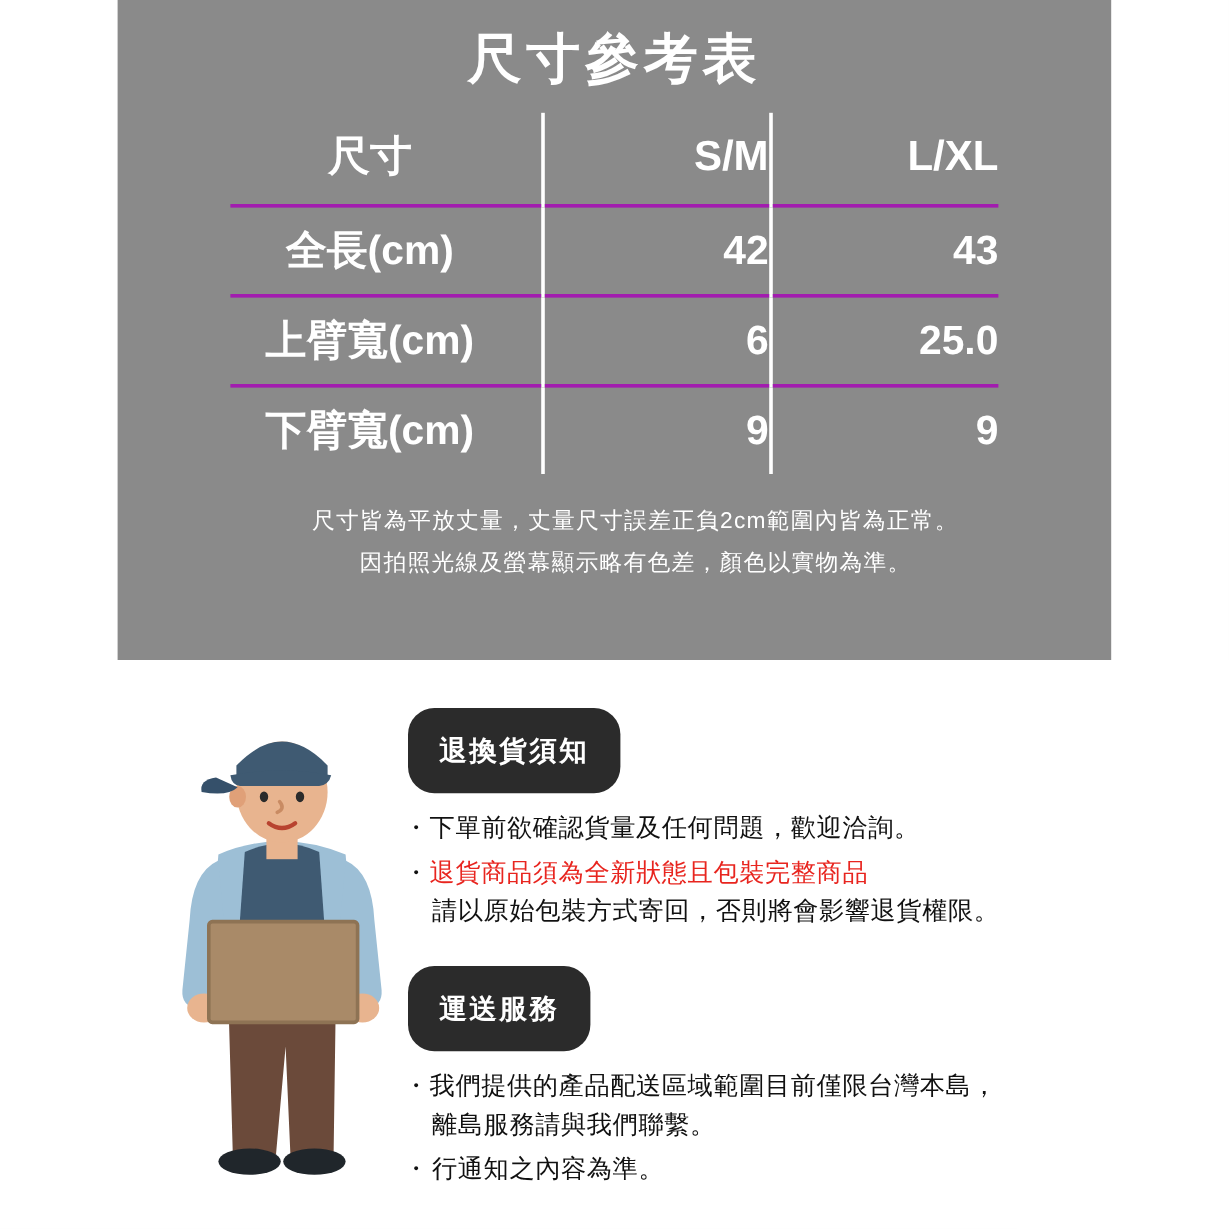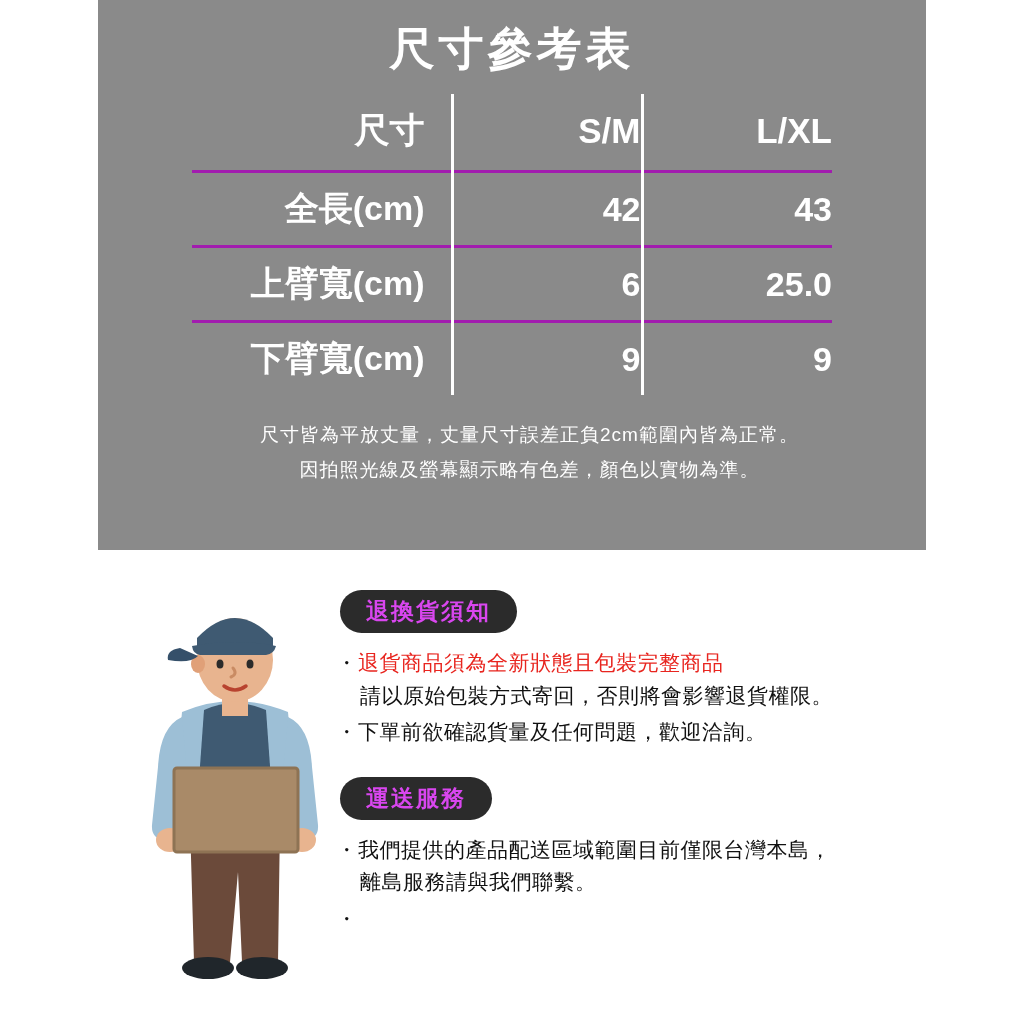--- a/index.html
+++ b/index.html
@@ -45,21 +45,21 @@
     font-weight: 700;
     font-size: 34px;
     padding: 13px 0 13px 0;
     border: none;
   }
   .size-table thead th {
     font-size: 35px;
     padding-bottom: 16px;
   }
   
-  .size-table th.c0, .size-table td.c0 { width: 260px; text-align: right; padding-right: 26px; }
+  .size-table th.c0, .size-table td.c0 { width: 260px; text-align: center; padding-right: 26px; }
   .size-table th.c1, .size-table td.c1 { width: 190px; border-left: 3px solid #ffffff; }
   .size-table th.c2, .size-table td.c2 { width: 190px; border-left: 3px solid #ffffff; }
   .size-table tbody tr { border-top: 3px solid #a21caf; }
   .size-table thead th.c0 { border-left: none; }
 
   .size-notes {
     margin-top: 22px;
     text-align: center;
     font-size: 19px;
     line-height: 1.85;
@@ -83,25 +83,25 @@
 
   .info {
     position: absolute;
     left: 340px; top: 40px;
     width: 640px;
   }
 
   .pill {
     display: inline-block;
     background: #2b2b2b;
-    color: #d946ef;
+    color: #ffffff;
     font-size: 23px;
     font-weight: 700;
     letter-spacing: 2px;
-    padding: 10px 26px;
+    padding: 24px 26px;
     border-radius: 22px;
     line-height: 1;
   }
 
   .bullets {
     margin: 14px 0 0 0;
     padding: 0;
     list-style: none;
   }
   .bullets li {
@@ -206,36 +206,37 @@
         <path d="M113 96 q5 6 -2 9" fill="none" stroke="#c98b63" stroke-width="3" stroke-linecap="round"></path>
         <path d="M104 114 q11 8 22 0" fill="none" stroke="#b8432f" stroke-width="3.5" stroke-linecap="round"></path>
       </svg>
     </div>
 
     <div class="info">
 
       <div class="pill">退換貨須知</div>
       <ul class="bullets">
         <li>
+          <span>下單前欲確認貨量及任何問題，歡迎洽詢。</span>
+        </li>
+        <li>
           <span class="red">退貨商品須為全新狀態且包裝完整商品</span>
           <span class="sub">請以原始包裝方式寄回，否則將會影響退貨權限。</span>
-        </li>
-        <li>
-          <span>下單前欲確認貨量及任何問題，歡迎洽詢。</span>
         </li>
       </ul>
 
       <div class="block2">
         <div class="pill">運送服務</div>
         <ul class="bullets">
           <li>
             <span>我們提供的產品配送區域範圍目前僅限台灣本島，</span>
             <span class="sub">離島服務請與我們聯繫。</span>
           </li>
           <li>
+            <span class="sub">行通知之內容為準。</span>
           </li>
         </ul>
       </div>
 
     </div>
   </section>
 
 </div>
 
 </body></html>

